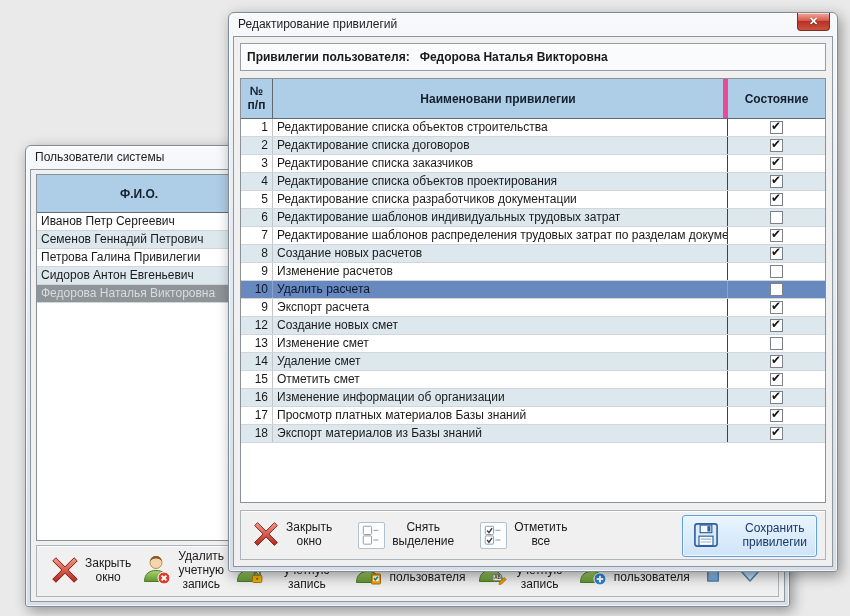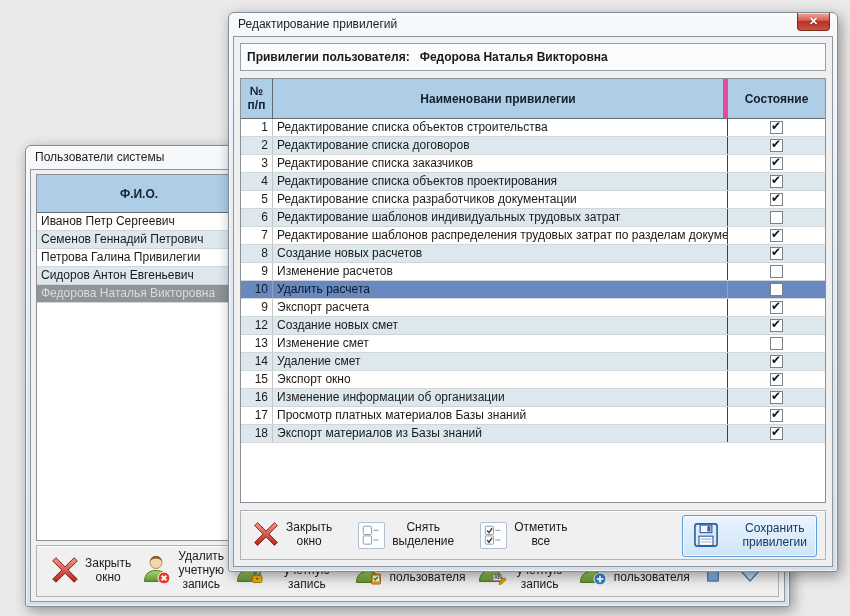--- a/index.html
+++ b/index.html
@@ -385,21 +385,21 @@
           <div class="prow alt">
             <span class="c-num">14</span>
             <span class="c-name">Удаление смет</span>
             <span class="c-state">
               <span class="cb checked"></span>
             </span>
           </div>
 
           <div class="prow">
             <span class="c-num">15</span>
-            <span class="c-name">Экспорт окно</span>
+            <span class="c-name">Отметить смет</span>
             <span class="c-state">
               <span class="cb checked"></span>
             </span>
           </div>
 
           <div class="prow alt">
             <span class="c-num">16</span>
             <span class="c-name">Изменение информации об организации</span>
             <span class="c-state">
               <span class="cb checked"></span>

